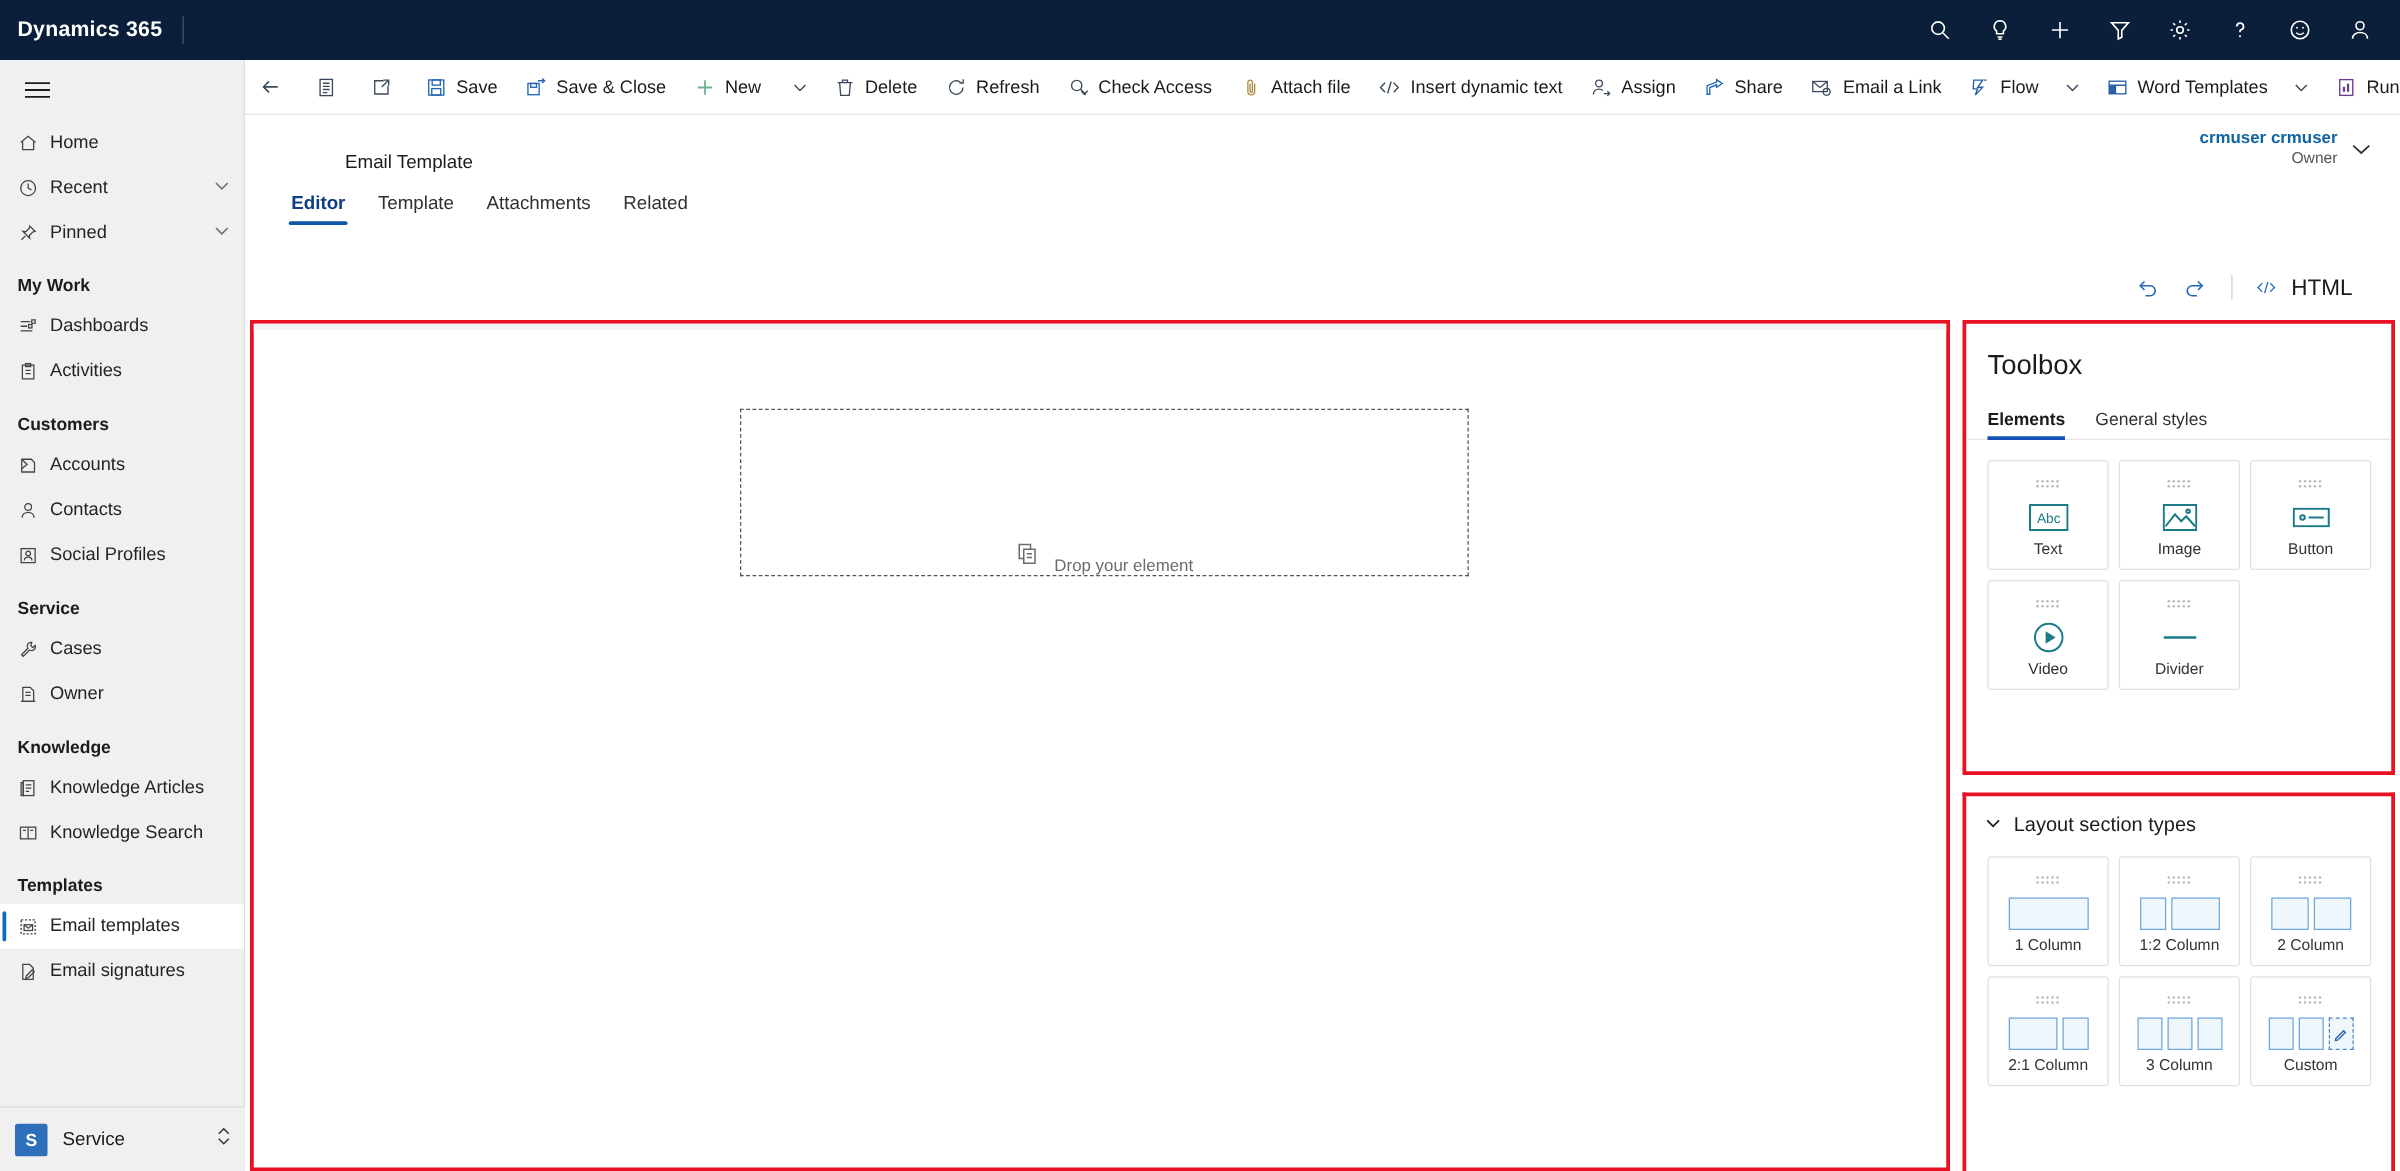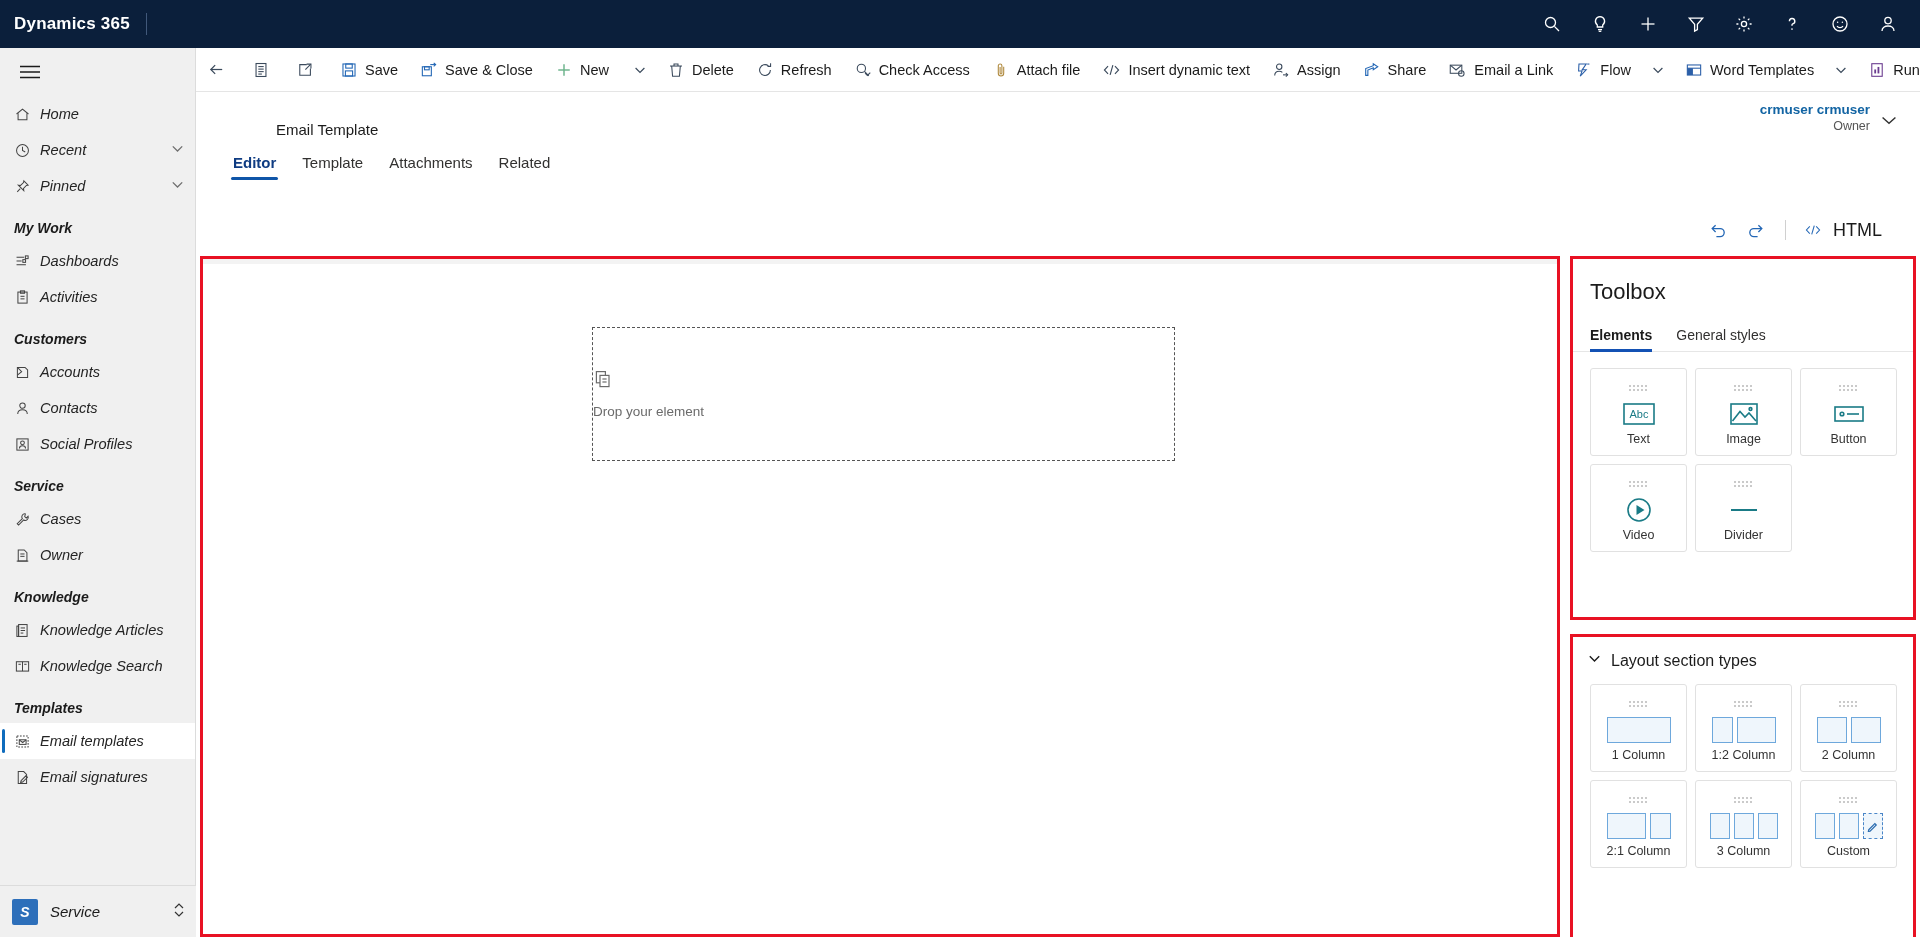--- a/index.html
+++ b/index.html
@@ -40,21 +40,21 @@
     height: 44px; padding: 0 11px; color: #1b1b1b; font-size: 14.5px;
     white-space: nowrap; cursor: pointer;
   }
   .cmd svg { display: block; }
   .cmd-sep { width: 1px; height: 22px; background: #d6d6d6; margin: 0 2px; }
   .cmd-caret { padding: 0 9px; }
 
   
   .sidebar {
     position: absolute; top: 48px; left: 0; width: 196px; height: 889px;
-    background: #f0f0f0; border-right: 1px solid #dcdcdc; font-style: italic;
+    background: #f0f0f0; border-right: 1px solid #dcdcdc;
   }
   .hamburger {
     width: 48px; height: 48px; display: flex; align-items: center; justify-content: center;
     cursor: pointer; margin-left: 6px;
   }
   .nav-item {
     display: flex; align-items: center; height: 36px; padding: 0 10px 0 14px;
     color: #242424; font-size: 14.6px; cursor: pointer; position: relative;
   }
   .nav-item .ico { width: 26px; flex: 0 0 26px; display: flex; align-items: center; }
@@ -115,22 +115,22 @@
   }
 
   
   .canvas-wrap {
     position: absolute; left: 200px; top: 256px; width: 1360px; height: 681px;
     border: 3px solid #e81123; background: #fff;
   }
   .canvas-scroll { position: absolute; left: 0; top: 0; right: 0; height: 5px; background: #f3f3f3; }
   .dropzone {
     position: absolute; left: 389px; top: 68px; width: 583px; height: 134px;
-    border: 1px dashed #555; display: flex; flex-direction: column;
-    align-items: flex-start; justify-content: center; gap: 9px;
+    border: 1px dashed #555; display: flex; 
+    align-items: flex-end; justify-content: center; gap: 9px;
   }
   .dz-label { font-size: 13.5px; color: #6b6b6b; }
 
   
   .toolbox {
     position: absolute; left: 1570px; top: 256px; width: 346px; height: 364px;
     border: 3px solid #e81123; background: #fff; overflow: hidden;
   }
   .tb-title { font-size: 22px; color: #1b1b1b; padding: 20px 0 0 17px; }
   .tb-tabs {

